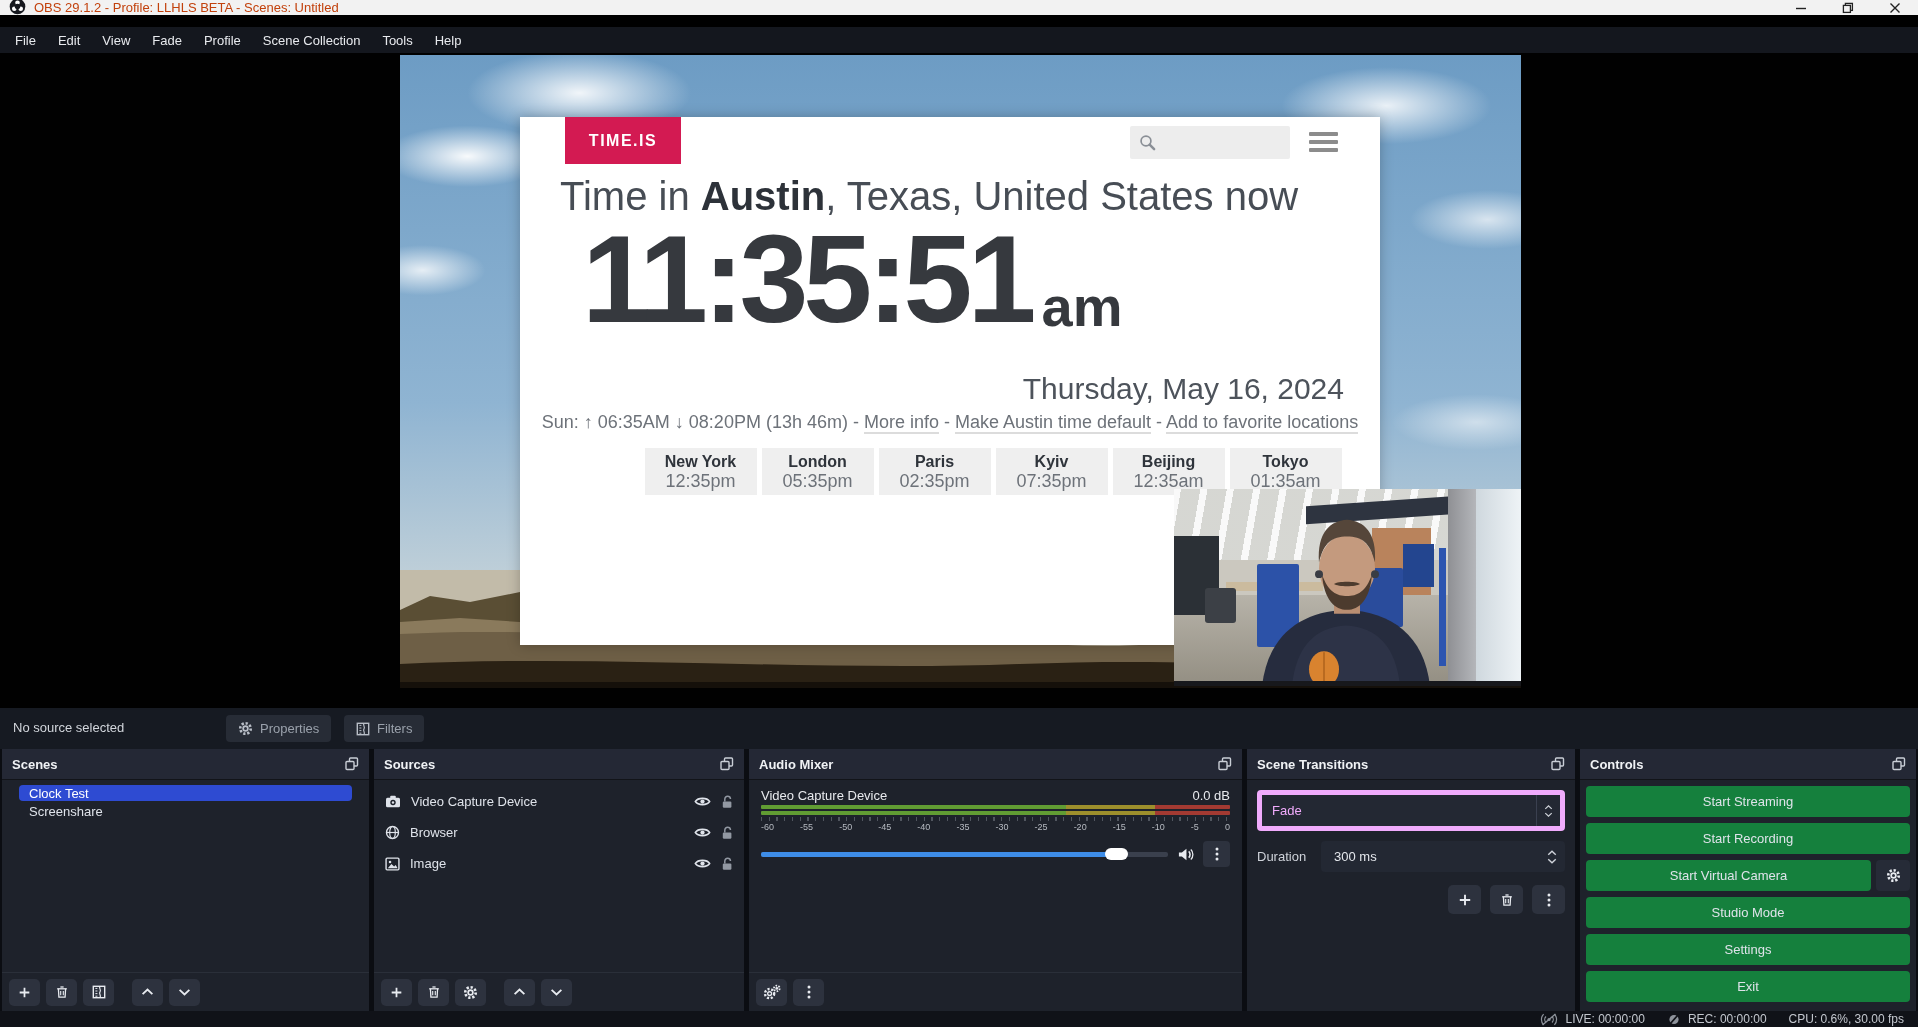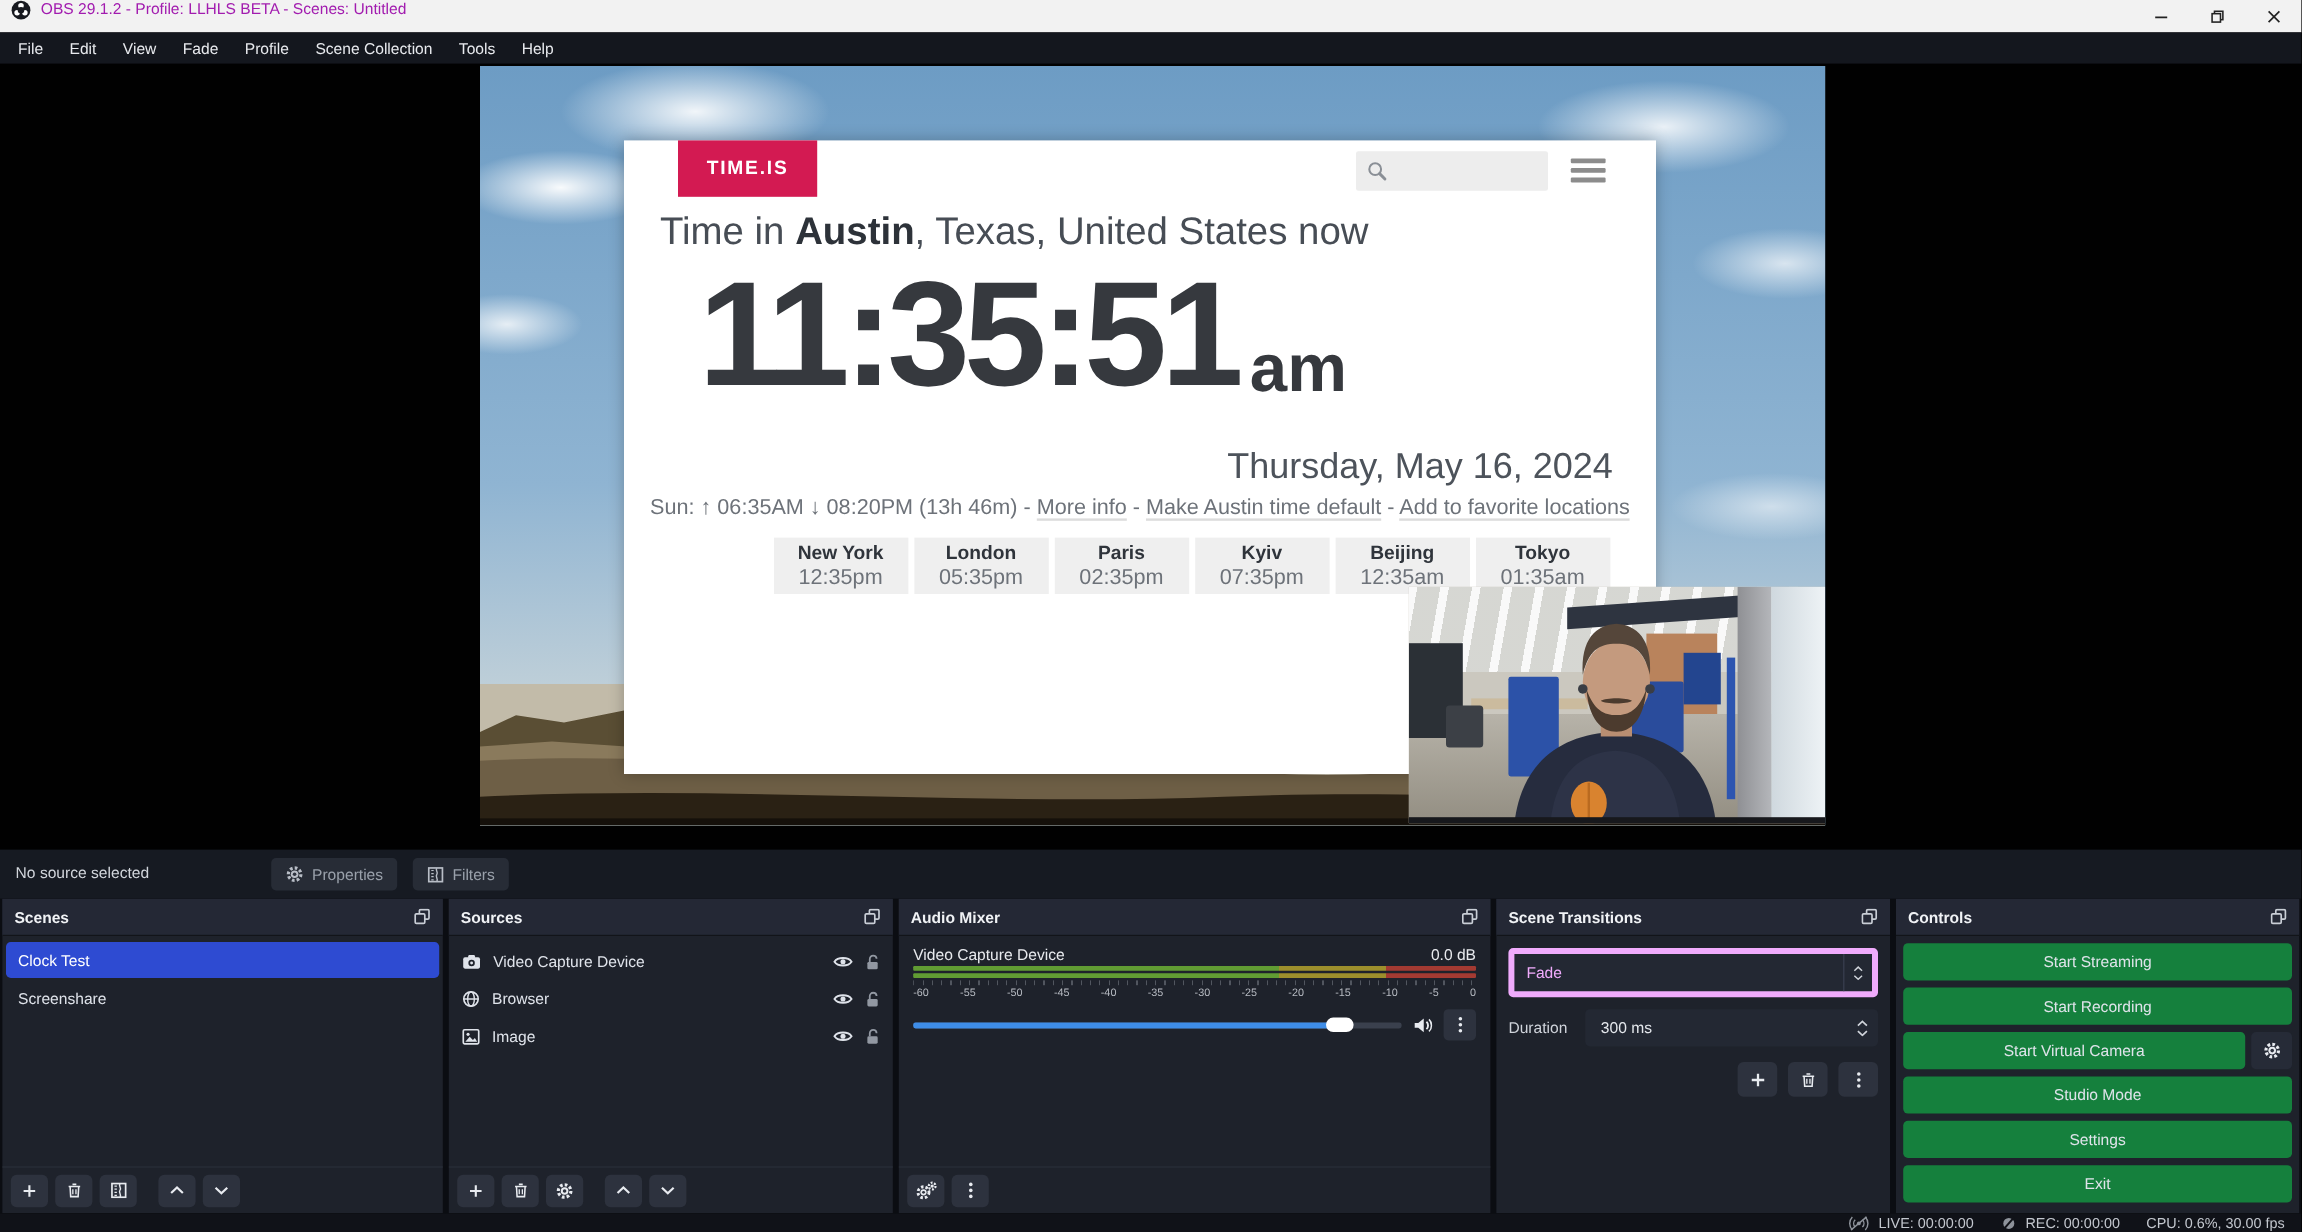--- a/index.html
+++ b/index.html
@@ -2,22 +2,22 @@
 <html><head>
 <meta charset="utf-8">
 <style>
   html,body{margin:0;padding:0;}
   body{width:1918px;height:1027px;position:relative;background:#000;overflow:hidden;
        font-family:"Liberation Sans",sans-serif;-webkit-font-smoothing:antialiased;}
   svg{display:block}
   .hidden-defs{position:absolute;width:0;height:0;overflow:hidden}
 
   
-  .titlebar{position:absolute;top:0;left:0;right:0;height:27px;background:#f2f2f2;
-            display:flex;align-items:flex-start;color:#a21caf;font-size:13px;z-index:30}
+  .titlebar{position:absolute;top:0;left:0;right:0;height:15px;background:#f2f2f2;
+            display:flex;align-items:flex-end;color:#c2410c;font-size:13px;z-index:30}
   .tb-logo{margin:0 8px 0 9px}
   .tb-title{flex:1;white-space:nowrap}
   .tb-btns{display:flex;height:100%}
   .tb-btn{width:47px;height:100%;display:flex;align-items:center;justify-content:center}
 
   
   .menubar{position:absolute;top:27px;left:0;right:0;height:26px;background:#14171e;
            display:flex;align-items:stretch;color:#e8eaee;font-size:13px;z-index:30;padding-left:4px}
   .menu-item{padding:0 11px;display:flex;align-items:center}
 
@@ -36,21 +36,21 @@
   .desert{position:absolute;left:0;right:0;bottom:0;height:118px}
 
   .page-card{position:absolute;left:120px;top:62px;width:860px;height:528px;background:#ffffff;
              box-shadow:0 0 12px rgba(0,0,0,.25)}
   .ti-logo{position:absolute;left:45px;top:0;width:116px;height:47px;background:#d31a52;color:#fff;
            display:flex;align-items:center;justify-content:center;font-weight:bold;font-size:16px;letter-spacing:1.5px}
   .ti-search{position:absolute;right:90px;top:9px;width:160px;height:33px;background:#ededed;border-radius:2px;
              display:flex;align-items:center;padding-left:9px;box-sizing:border-box}
   .ti-burger{position:absolute;right:42px;top:15px;width:29px;height:20px;display:flex;flex-direction:column;justify-content:space-between}
   .ti-burger span{height:4px;background:#8c8c8c;border-radius:1px}
-  .ti-h1{position:absolute;left:30px;top:57px;font-size:32px;color:#474d55;white-space:nowrap}
+  .ti-h1{position:absolute;left:40px;top:57px;font-size:40px;color:#474d55;white-space:nowrap}
   .ti-h1 b{color:#2d3239}
   .ti-time{position:absolute;left:62px;top:100px;display:flex;align-items:flex-end;color:#36393e;font-weight:bold}
   .ti-digits{font-size:124px;line-height:1;letter-spacing:-5px}
   .ti-ampm{font-size:56px;line-height:1;margin:0 0 6px 10px}
   .ti-date{position:absolute;right:36px;top:255px;font-size:30px;color:#4d535b}
   .ti-sun{position:absolute;left:0;right:0;top:295px;text-align:center;font-size:18px;color:#6d7279;white-space:nowrap}
   .ti-sun .lnk{border-bottom:2px solid #dcdcdc;cursor:pointer}
   .ti-cities{position:absolute;left:18px;right:0;top:331px;display:flex;justify-content:center;gap:5px;padding-left:68px}
   .city{width:112px;height:47px;background:#efefef;text-align:center;padding-top:5px;box-sizing:border-box}
   .city-name{display:block;font-size:16px;font-weight:bold;color:#2f343b}
@@ -91,22 +91,22 @@
          padding:0 2px;box-sizing:border-box}
   .dock{background:#1e222b;display:flex;flex-direction:column;min-width:0}
   .d-scenes{flex:0 0 367px}.d-sources{flex:0 0 370px}.d-audio{flex:0 0 493px}.d-trans{flex:0 0 328px}.d-controls{flex:1}
   .dock-header{flex:0 0 30px;display:flex;align-items:center;justify-content:space-between;padding:0 10px;
                background:#242835;border-bottom:1px solid #121419;font-size:13px;font-weight:bold;color:#f0f2f5}
   .dock-body{flex:1;position:relative;overflow:hidden}
   .dock-toolbar{flex:0 0 38px;border-top:1px solid #2a2f39;display:flex;align-items:center;gap:6px;padding:0 7px}
   .tool-btn{width:31px;height:27px;background:#2d323e;border-radius:5px;display:flex;align-items:center;justify-content:center;color:#e8ebf0}
   .tool-gap{width:6px}
 
-  .scene-item{height:30px;display:flex;align-items:center;padding:0 10px;font-size:13px;color:#dfe3ea;
-              margin:2px 3px;border-radius:4px}
+  .scene-item{height:16px;display:flex;align-items:center;padding:0 10px;font-size:13px;color:#dfe3ea;
+              margin:2px 17px;border-radius:4px}
   .scene-item.selected{background:#2e4bd2;color:#fff}
   .scenes-list{padding-top:3px}
 
   .sources-list{padding-top:6px}
   .source-row{height:31px;display:flex;align-items:center;gap:10px;padding:0 11px;font-size:13px;color:#dfe3ea}
   .row-right{margin-left:auto;display:flex;gap:10px;align-items:center}
 
   .mixer-body{padding:4px 12px 0 12px}
   .mixer-name-row{display:flex;justify-content:space-between;font-size:13px;color:#e8eaee;margin-top:4px}
   .meter-bar{height:4px;border-radius:1px;margin-top:2px;

